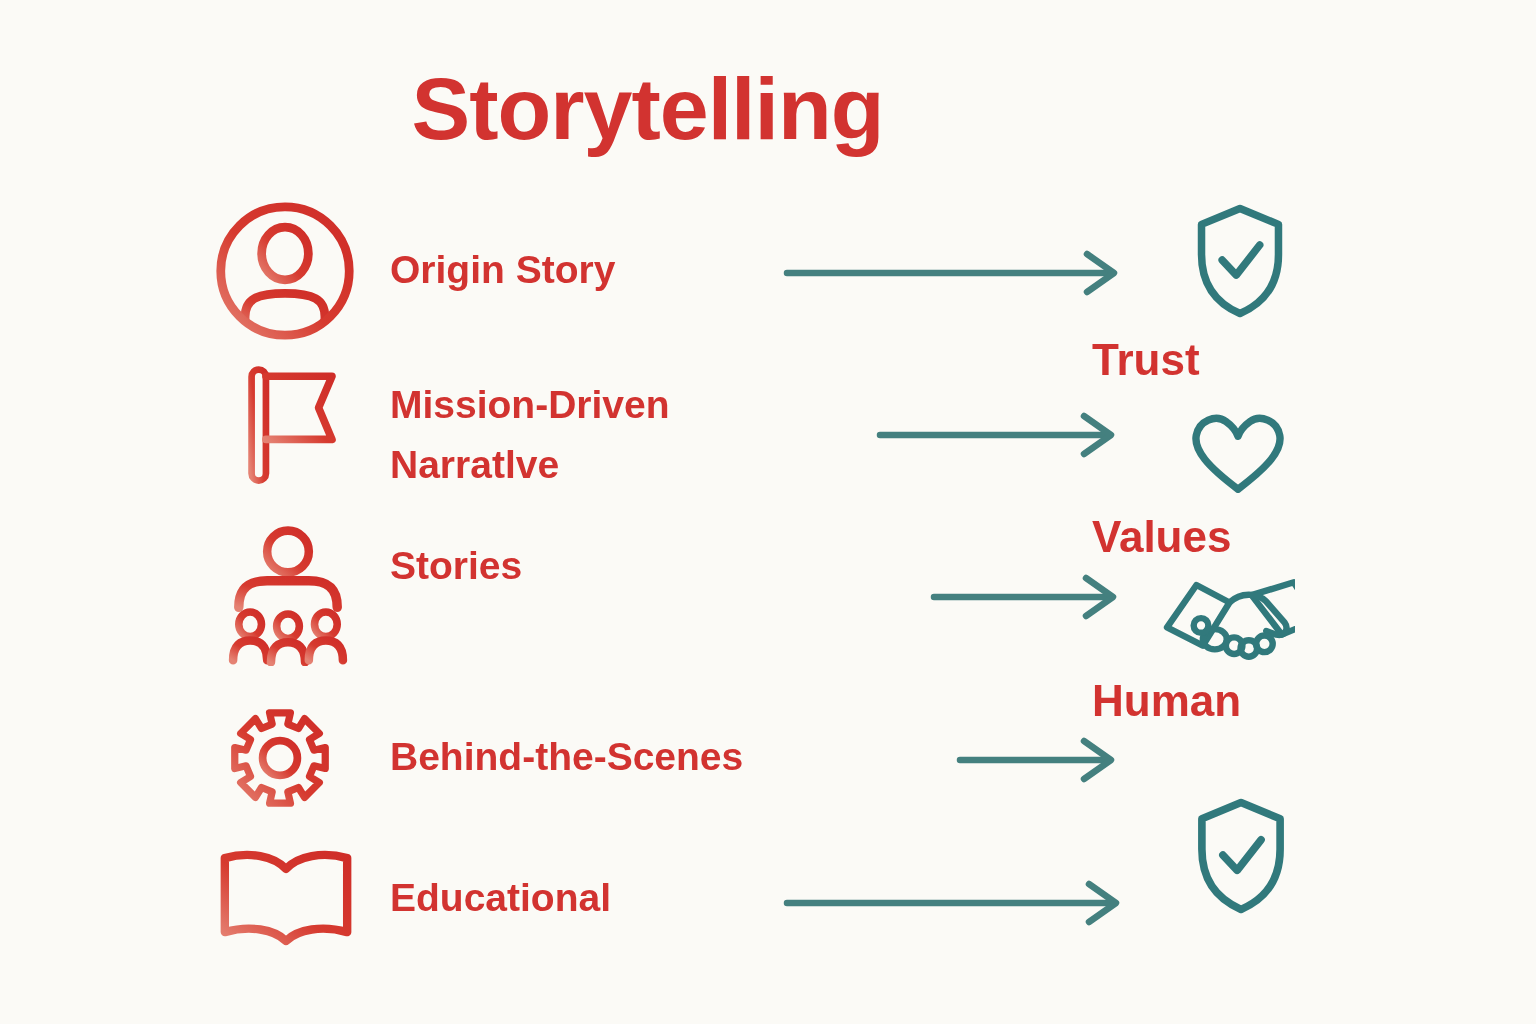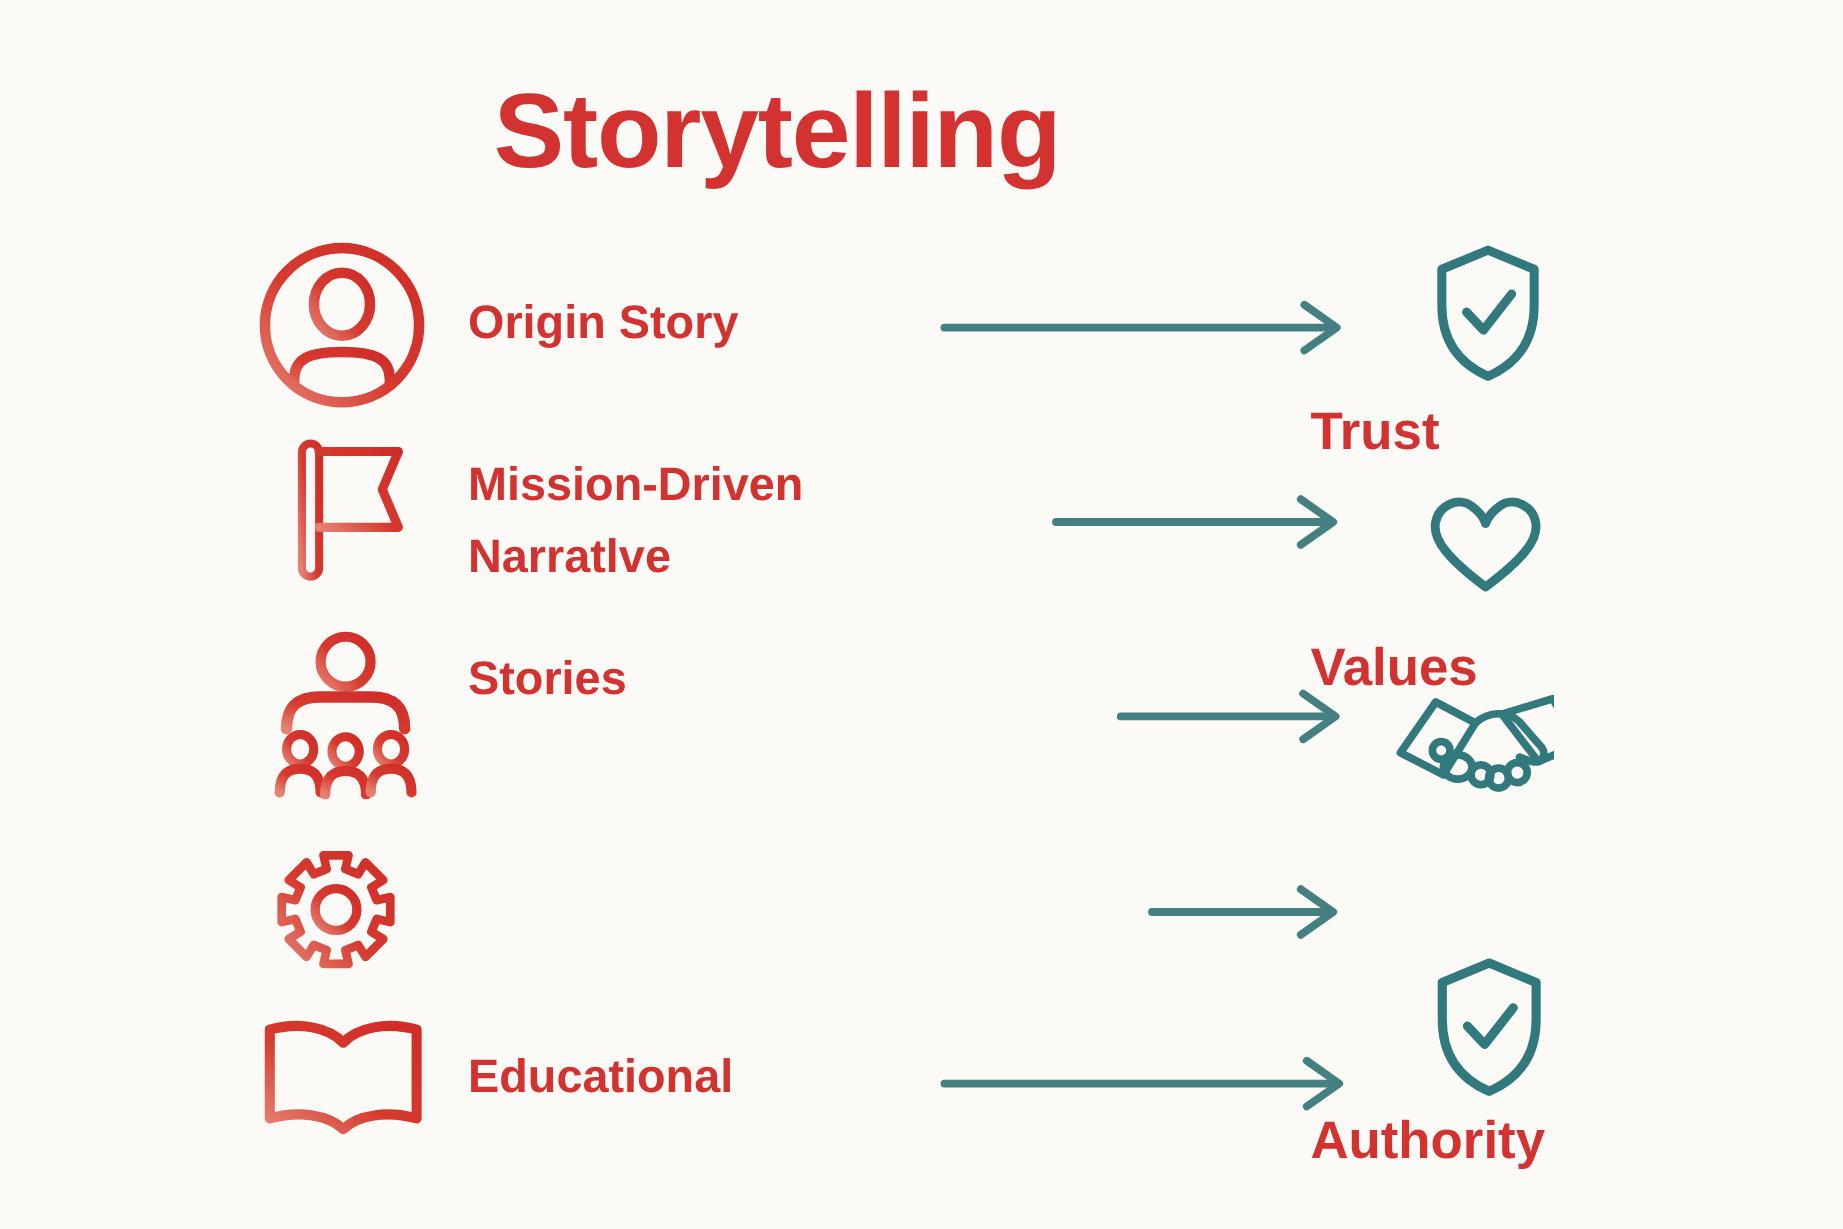--- a/index.html
+++ b/index.html
@@ -49,21 +49,21 @@
   .ar3{left:930px;top:573px;width:188px;}
   .ar4{left:956px;top:736px;width:160px;}
   .ar5{left:783px;top:879px;width:338px;}
   
   .oicon1{left:1188px;top:200px;width:104px;height:122px;}
   .oicon2{left:1180px;top:402px;width:116px;height:102px;}
   .oicon3{left:1156px;top:572px;width:170px;height:106px;}
   .oicon4{left:1188px;top:794px;width:106px;height:124px;}
   
   .olbl1{top:336px;}
-  .olbl2{top:513px;margin-top:20px;}
+  .olbl2{top:513px;}
   .olbl3{top:677px;}
   .olbl4{top:927px;}
 </style>
 </head>
 <body>
 
 <div class="canvas">
 
   <svg width="0" height="0" style="position:absolute" aria-hidden="true">
     <defs>
@@ -155,28 +155,32 @@
       <path d="M104 25 L150 11 L175 52 L137 68 Z"></path>
       <path d="M80 33 C92 22 110 22 120 32 L140 55 C145 62 140 70 131 68 L120 64"></path>
       <circle cx="118" cy="78" r="9"></circle>
       <circle cx="101" cy="83" r="9"></circle>
       <circle cx="85" cy="80" r="9"></circle>
       <ellipse cx="64" cy="73" rx="13" ry="11"></ellipse>
       <circle cx="49" cy="58" r="8"></circle>
     </svg>
   </div>
   <div class="outcome-label olbl3">
+    <div>Human</div>
   </div>
 
   <div class="iconbox icon4">
     <svg viewBox="0 0 120 120" fill="none" stroke="url(#redGrad)" stroke-width="7.5" stroke-linecap="round" stroke-linejoin="round">
       <path d="M106.8 49.2 L106.8 70.8 L95.1 68.1 L90.5 79.1 L100.7 85.4 L85.4 100.7 L79.1 90.5 L68.1 95.1 L70.8 106.8 L49.2 106.8 L51.9 95.1 L40.9 90.5 L34.6 100.7 L19.3 85.4 L29.5 79.1 L24.9 68.1 L13.2 70.8 L13.2 49.2 L24.9 51.9 L29.5 40.9 L19.3 34.6 L34.6 19.3 L40.9 29.5 L51.9 24.9 L49.2 13.2 L70.8 13.2 L68.1 24.9 L79.1 29.5 L85.4 19.3 L100.7 34.6 L90.5 40.9 L95.1 51.9 Z"></path>
       <circle cx="60" cy="60" r="18" stroke-width="8"></circle>
     </svg>
   </div>
+  <div class="story-label lbl4">
+    <div>Behind-the-Scenes</div>
+  </div>
   <svg class="arrow ar4" viewBox="0 0 160 48" fill="none" stroke="#44807f" stroke-width="6.5" stroke-linecap="round" stroke-linejoin="round">
     <line x1="4" y1="24" x2="150" y2="24"></line>
     <path d="M128 5 L155 24 L128 43"></path>
   </svg>
 
   <div class="iconbox icon5">
     <svg viewBox="0 0 150 115" fill="none" stroke="url(#redGrad)" stroke-width="8.5" stroke-linecap="round" stroke-linejoin="round">
       <path d="M75 24 C63 11 38 6 13 13 L13 88 C38 81 63 85 75 97 C87 85 112 81 137 88 L137 13 C112 6 87 11 75 24 Z"></path>
       <line x1="75" y1="24" x2="75" y2="97"></line>
     </svg>
@@ -187,17 +191,14 @@
   <svg class="arrow ar5" viewBox="0 0 338 48" fill="none" stroke="#44807f" stroke-width="6.5" stroke-linecap="round" stroke-linejoin="round">
     <line x1="4" y1="24" x2="328" y2="24"></line>
     <path d="M306 5 L333 24 L306 43"></path>
   </svg>
   <div class="iconbox oicon4">
     <svg viewBox="0 0 110 130" fill="none" stroke="#31797c" stroke-width="8" stroke-linecap="round" stroke-linejoin="round">
       <path d="M14 26 L55 9 L96 26 L96 58 C96 93 78 111 55 121 C32 111 14 93 14 58 Z"></path>
       <path d="M36 64 L51 80 L76 48"></path>
     </svg>
   </div>
-  <div class="outcome-label olbl4">
-    <div>Authority</div>
-  </div>
 
 </div>
 
 </body></html>

